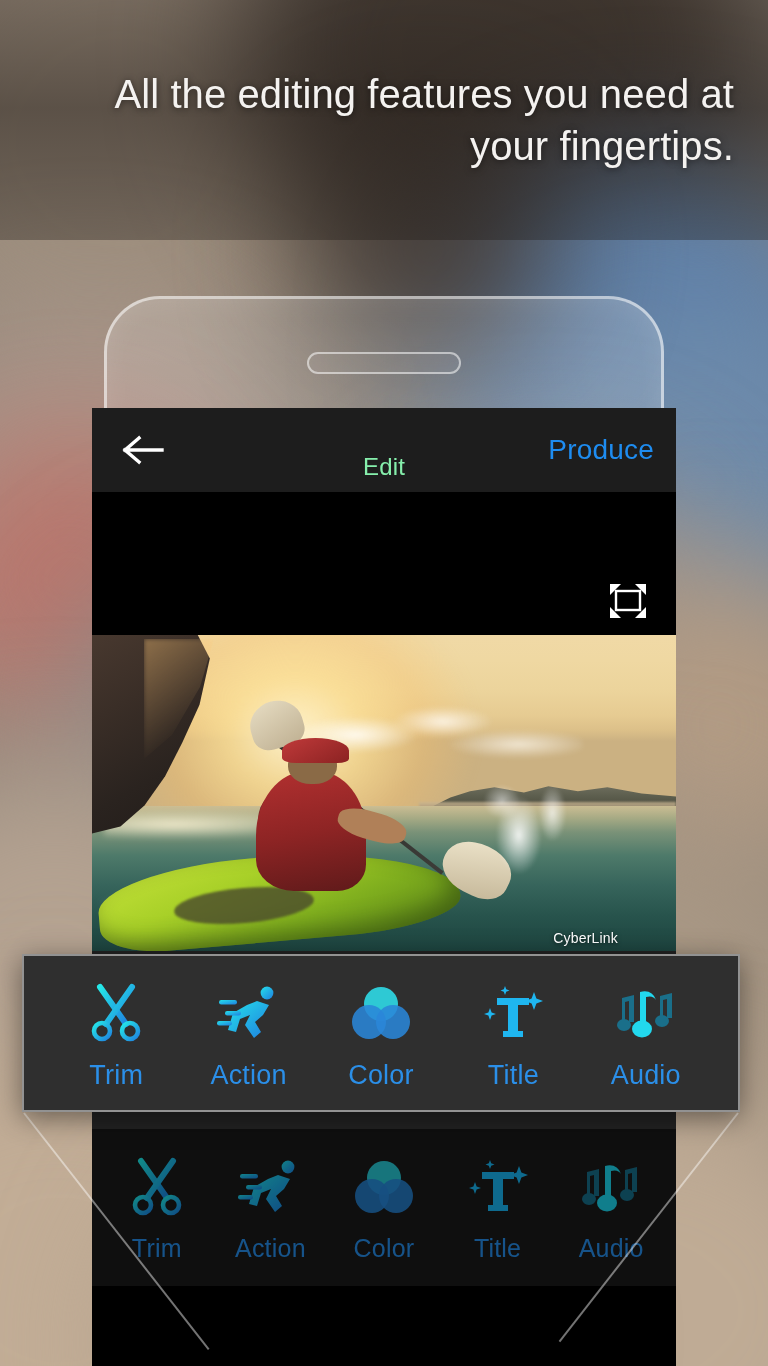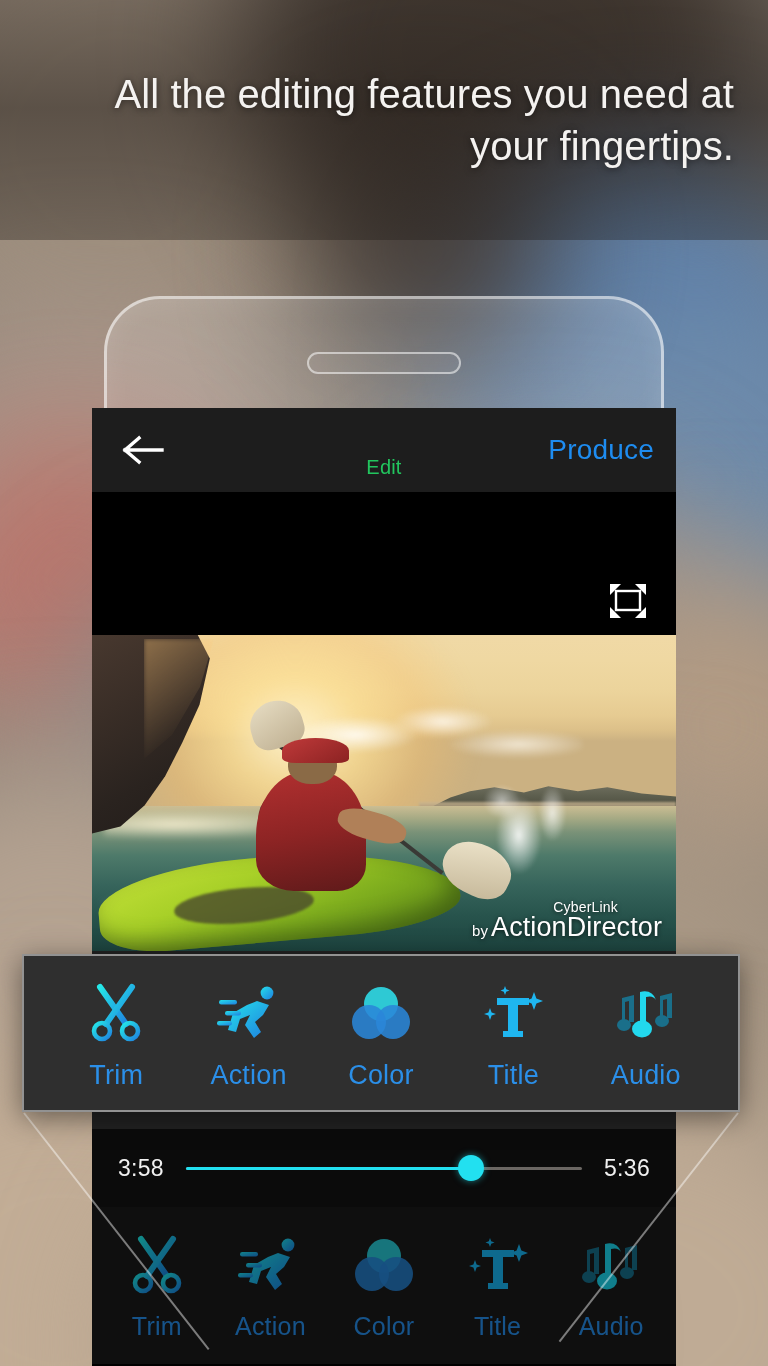--- a/index.html
+++ b/index.html
@@ -56,21 +56,21 @@
     position:relative; height:84px; background:#1d1d1d;
     display:flex; align-items:center;
   }
   #back-arrow-btn {
     position:absolute; left:26px; top:50%; transform:translateY(-50%);
     width:50px; height:46px; display:flex; align-items:center; justify-content:center;
     cursor:pointer;
   }
   #app-title {
     position:absolute; left:0; right:0; text-align:center;
-    color:#22c55e; font-size:20px; font-weight:400; letter-spacing:0.2px;margin-top:34px;
+    color:#86efac; font-size:24px; font-weight:400; letter-spacing:0.2px;margin-top:34px;
   }
   #produce-btn {
     position:absolute; right:22px; top:50%; transform:translateY(-50%);
     color:#1e8cf0; font-size:28px; font-weight:400; cursor:pointer;
     letter-spacing:0.2px;
     margin-left:16px;
   }
 
   
   #preview-blank {
@@ -352,35 +352,25 @@
     <div class="paddle-blade-bot"></div>
     <div class="person-pack"></div>
     <div class="person-body"></div>
     <div class="person-arm"></div>
     <div class="person-head"></div>
     <div class="person-cap"></div>
     <div class="splash"></div>
 
     <div id="watermark">
       <span id="wm-brand">CyberLink</span>
-      <span id="wm-line"><span id="wm-by">by</span><span>ActionDirector</span></span>
     </div>
   </div>
 
   <div id="inline-toolbar-top"></div>
 
-  <div id="timeline-row">
-    <span class="time-label">3:58</span>
-    <div id="slider-wrap">
-      <div id="slider-track" style="background: rgb(107, 103, 99);"></div>
-      <div id="slider-fill" style="width: 72%; background: rgb(34, 224, 240);"></div>
-      <div id="slider-handle" style="left: 72%; background: rgb(34, 224, 240);"></div>
-    </div>
-    <span class="time-label">5:36</span>
-  </div>
 
   <div id="bottom-toolbar">
       <div class="tool-item">
         <div class="tool-icon">
   <svg width="56" height="58" viewBox="0 0 56 58">
     <defs>
               <linearGradient id="gsc" x1="0" y1="0" x2="1" y2="1">
       <stop offset="0%" stop-color="#25e8e8"></stop>
                 <stop offset="100%" stop-color="#1f84e0"></stop>
               </linearGradient>

